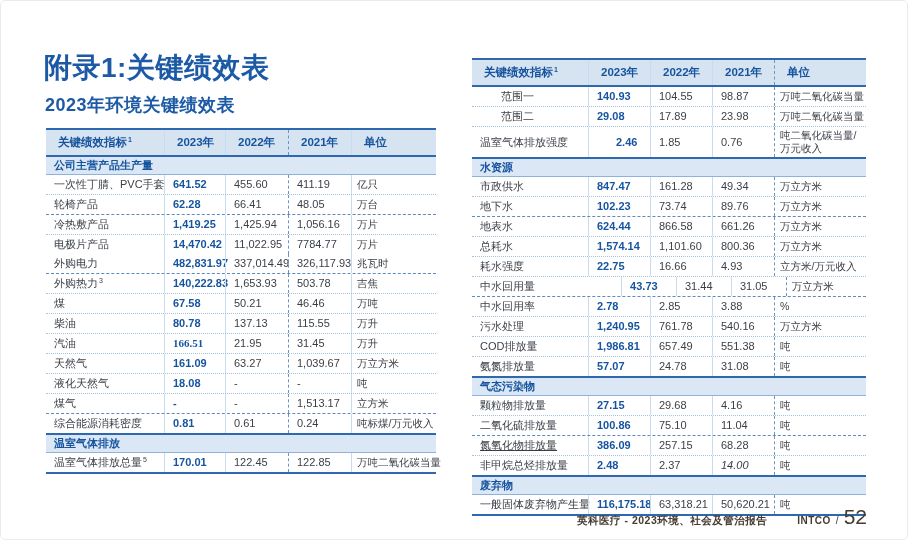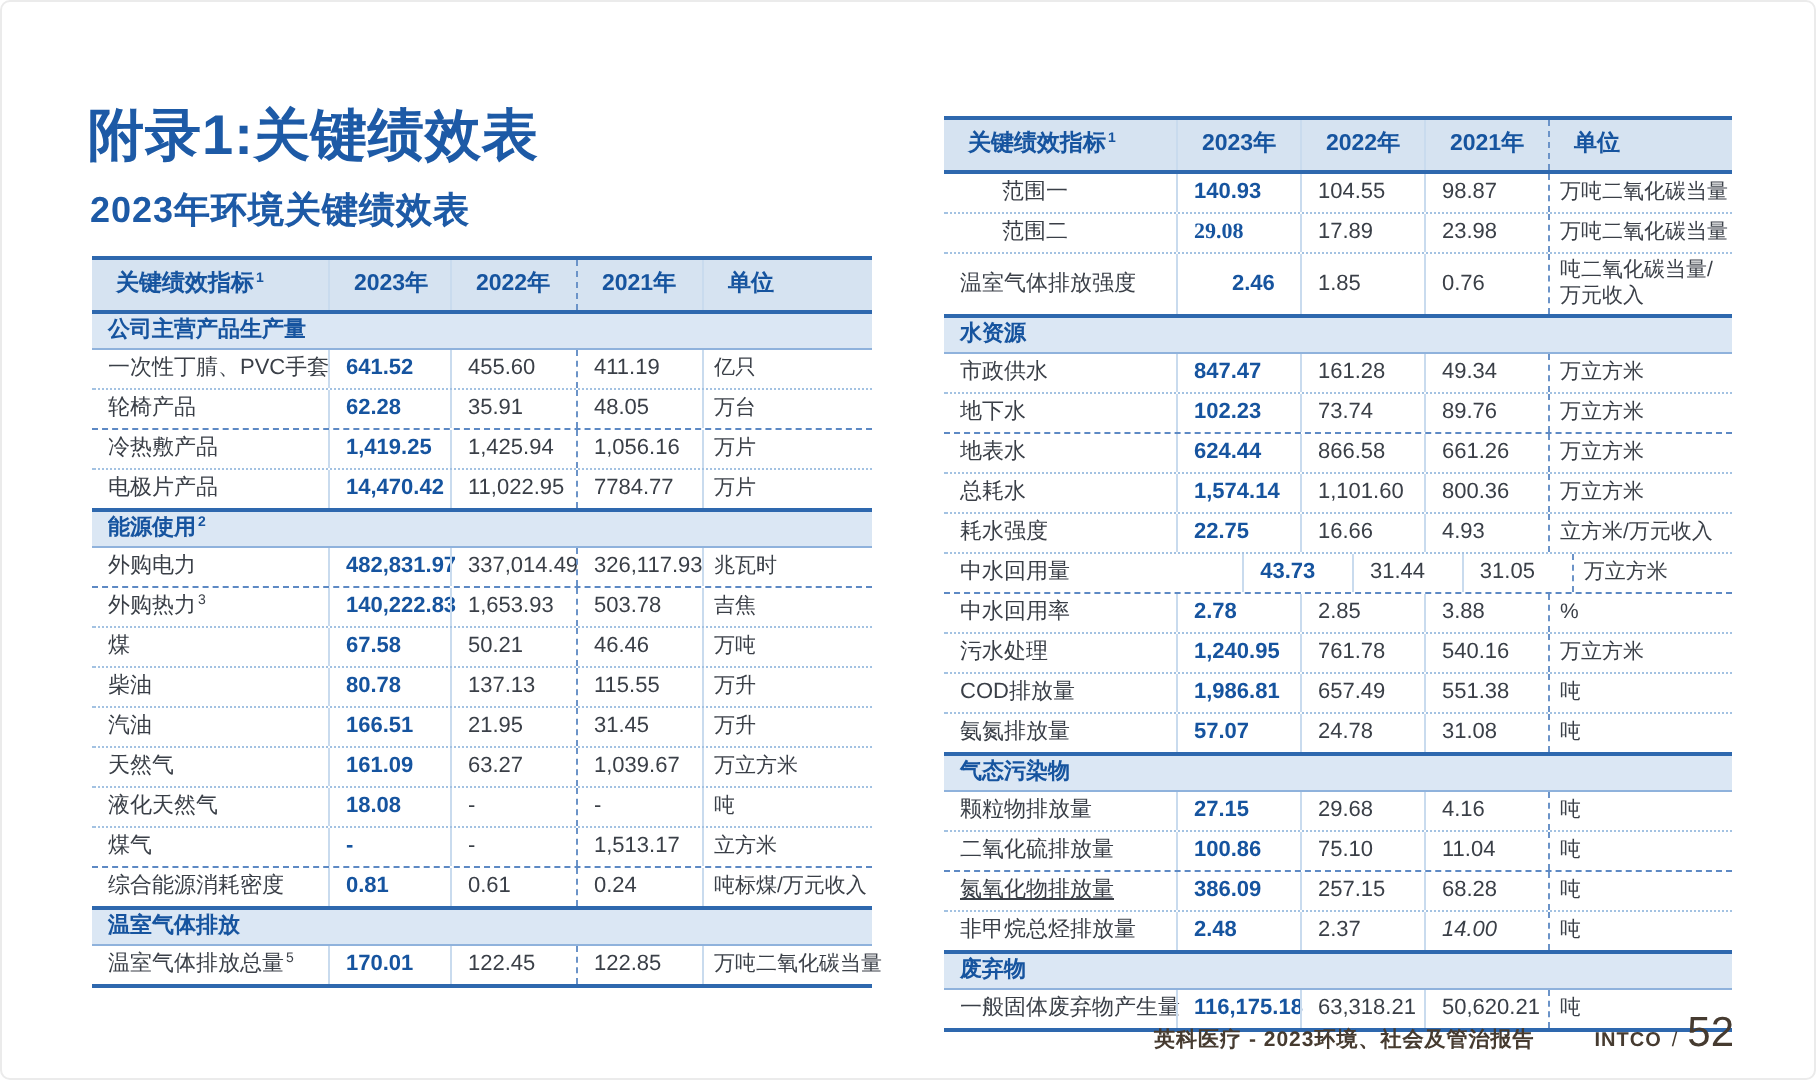--- a/index.html
+++ b/index.html
@@ -87,41 +87,38 @@
       <div class="t-row t-data">
         <div class="t-cell" style="width: 118px;"><span>一次性丁腈、PVC手套</span></div>
         <div class="t-cell v-light val-2023" style="width: 61px;">641.52</div>
         <div class="t-cell v-light" style="width: 63px;">455.60</div>
         <div class="t-cell v-dark" style="width: 63px;">411.19</div>
         <div class="t-cell v-light unit-cell" style="width: 85px;">亿只</div>
       </div>
       <div class="t-row t-data sep-dark">
         <div class="t-cell" style="width: 118px;"><span>轮椅产品</span></div>
         <div class="t-cell v-light val-2023" style="width: 61px;">62.28</div>
-        <div class="t-cell v-light" style="width: 63px;">35.91</div>
+        <div class="t-cell v-light" style="width: 63px;">66.41</div>
         <div class="t-cell v-dark" style="width: 63px;">48.05</div>
         <div class="t-cell v-light unit-cell" style="width: 85px;">万台</div>
       </div>
       <div class="t-row t-data">
         <div class="t-cell" style="width: 118px;"><span>冷热敷产品</span></div>
         <div class="t-cell v-light val-2023" style="width: 61px;">1,419.25</div>
         <div class="t-cell v-light" style="width: 63px;">1,425.94</div>
         <div class="t-cell v-dark" style="width: 63px;">1,056.16</div>
         <div class="t-cell v-light unit-cell" style="width: 85px;">万片</div>
       </div>
       <div class="t-row t-data no-sep">
         <div class="t-cell" style="width: 118px;"><span>电极片产品</span></div>
         <div class="t-cell v-light val-2023" style="width: 61px;">14,470.42</div>
         <div class="t-cell v-light" style="width: 63px;">11,022.95</div>
         <div class="t-cell v-dark" style="width: 63px;">7784.77</div>
         <div class="t-cell v-light unit-cell" style="width: 85px;">万片</div>
       </div>
-      <div class="t-row t-section">
-        <div class="t-cell"><span>能源使用</span><sup>2</sup></div>
-      </div>
       <div class="t-row t-data sep-dark">
         <div class="t-cell" style="width: 118px;"><span>外购电力</span></div>
         <div class="t-cell v-light val-2023" style="width: 61px;">482,831.97</div>
         <div class="t-cell v-light" style="width: 63px;">337,014.49</div>
         <div class="t-cell v-dark" style="width: 63px;">326,117.93</div>
         <div class="t-cell v-light unit-cell" style="width: 85px;">兆瓦时</div>
       </div>
       <div class="t-row t-data">
         <div class="t-cell" style="width: 118px;"><span>外购热力</span><sup>3</sup></div>
         <div class="t-cell v-light val-2023" style="width: 61px;">140,222.83</div>
@@ -138,21 +135,21 @@
       </div>
       <div class="t-row t-data">
         <div class="t-cell" style="width: 118px;"><span>柴油</span></div>
         <div class="t-cell v-light val-2023" style="width: 61px;">80.78</div>
         <div class="t-cell v-light" style="width: 63px;">137.13</div>
         <div class="t-cell v-dark" style="width: 63px;">115.55</div>
         <div class="t-cell v-light unit-cell" style="width: 85px;">万升</div>
       </div>
       <div class="t-row t-data">
         <div class="t-cell" style="width: 118px;"><span>汽油</span></div>
-        <div class="t-cell v-light val-2023" style="width: 61px;">166.51</div>
+        <div class="t-cell v-light val-2023" style="width: 61px; font-family: Liberation Serif, serif;">166.51</div>
         <div class="t-cell v-light" style="width: 63px;">21.95</div>
         <div class="t-cell v-dark" style="width: 63px;">31.45</div>
         <div class="t-cell v-light unit-cell" style="width: 85px;">万升</div>
       </div>
       <div class="t-row t-data">
         <div class="t-cell" style="width: 118px;"><span>天然气</span></div>
         <div class="t-cell v-light val-2023" style="width: 61px;">161.09</div>
         <div class="t-cell v-light" style="width: 63px;">63.27</div>
         <div class="t-cell v-dark" style="width: 63px;">1,039.67</div>
         <div class="t-cell v-light unit-cell" style="width: 85px;">万立方米</div>
@@ -199,21 +196,21 @@
       </div>
       <div class="t-row t-data">
         <div class="t-cell indent" style="width: 116px;"><span>范围一</span></div>
         <div class="t-cell v-light val-2023" style="width: 62px;">140.93</div>
         <div class="t-cell v-light" style="width: 62px;">104.55</div>
         <div class="t-cell v-light" style="width: 62px;">98.87</div>
         <div class="t-cell v-dark unit-cell" style="width: 92px;">万吨二氧化碳当量</div>
       </div>
       <div class="t-row t-data">
         <div class="t-cell indent" style="width: 116px;"><span>范围二</span></div>
-        <div class="t-cell v-light val-2023" style="width: 62px; font-family: Liberation Serif, serif;">29.08</div>
+        <div class="t-cell v-light val-2023" style="width: 62px;">29.08</div>
         <div class="t-cell v-light" style="width: 62px;">17.89</div>
         <div class="t-cell v-light" style="width: 62px;">23.98</div>
         <div class="t-cell v-dark unit-cell" style="width: 92px;">万吨二氧化碳当量</div>
       </div>
       <div class="t-row t-data no-sep">
         <div class="t-cell" style="width: 116px;"><span>温室气体排放强度</span></div>
         <div class="t-cell v-light val-2023" style="width: 62px; padding-left: 27px;">2.46</div>
         <div class="t-cell v-light" style="width: 62px;">1.85</div>
         <div class="t-cell v-light" style="width: 62px;">0.76</div>
         <div class="t-cell v-dark unit-cell" style="width: 92px;">吨二氧化碳当量/

